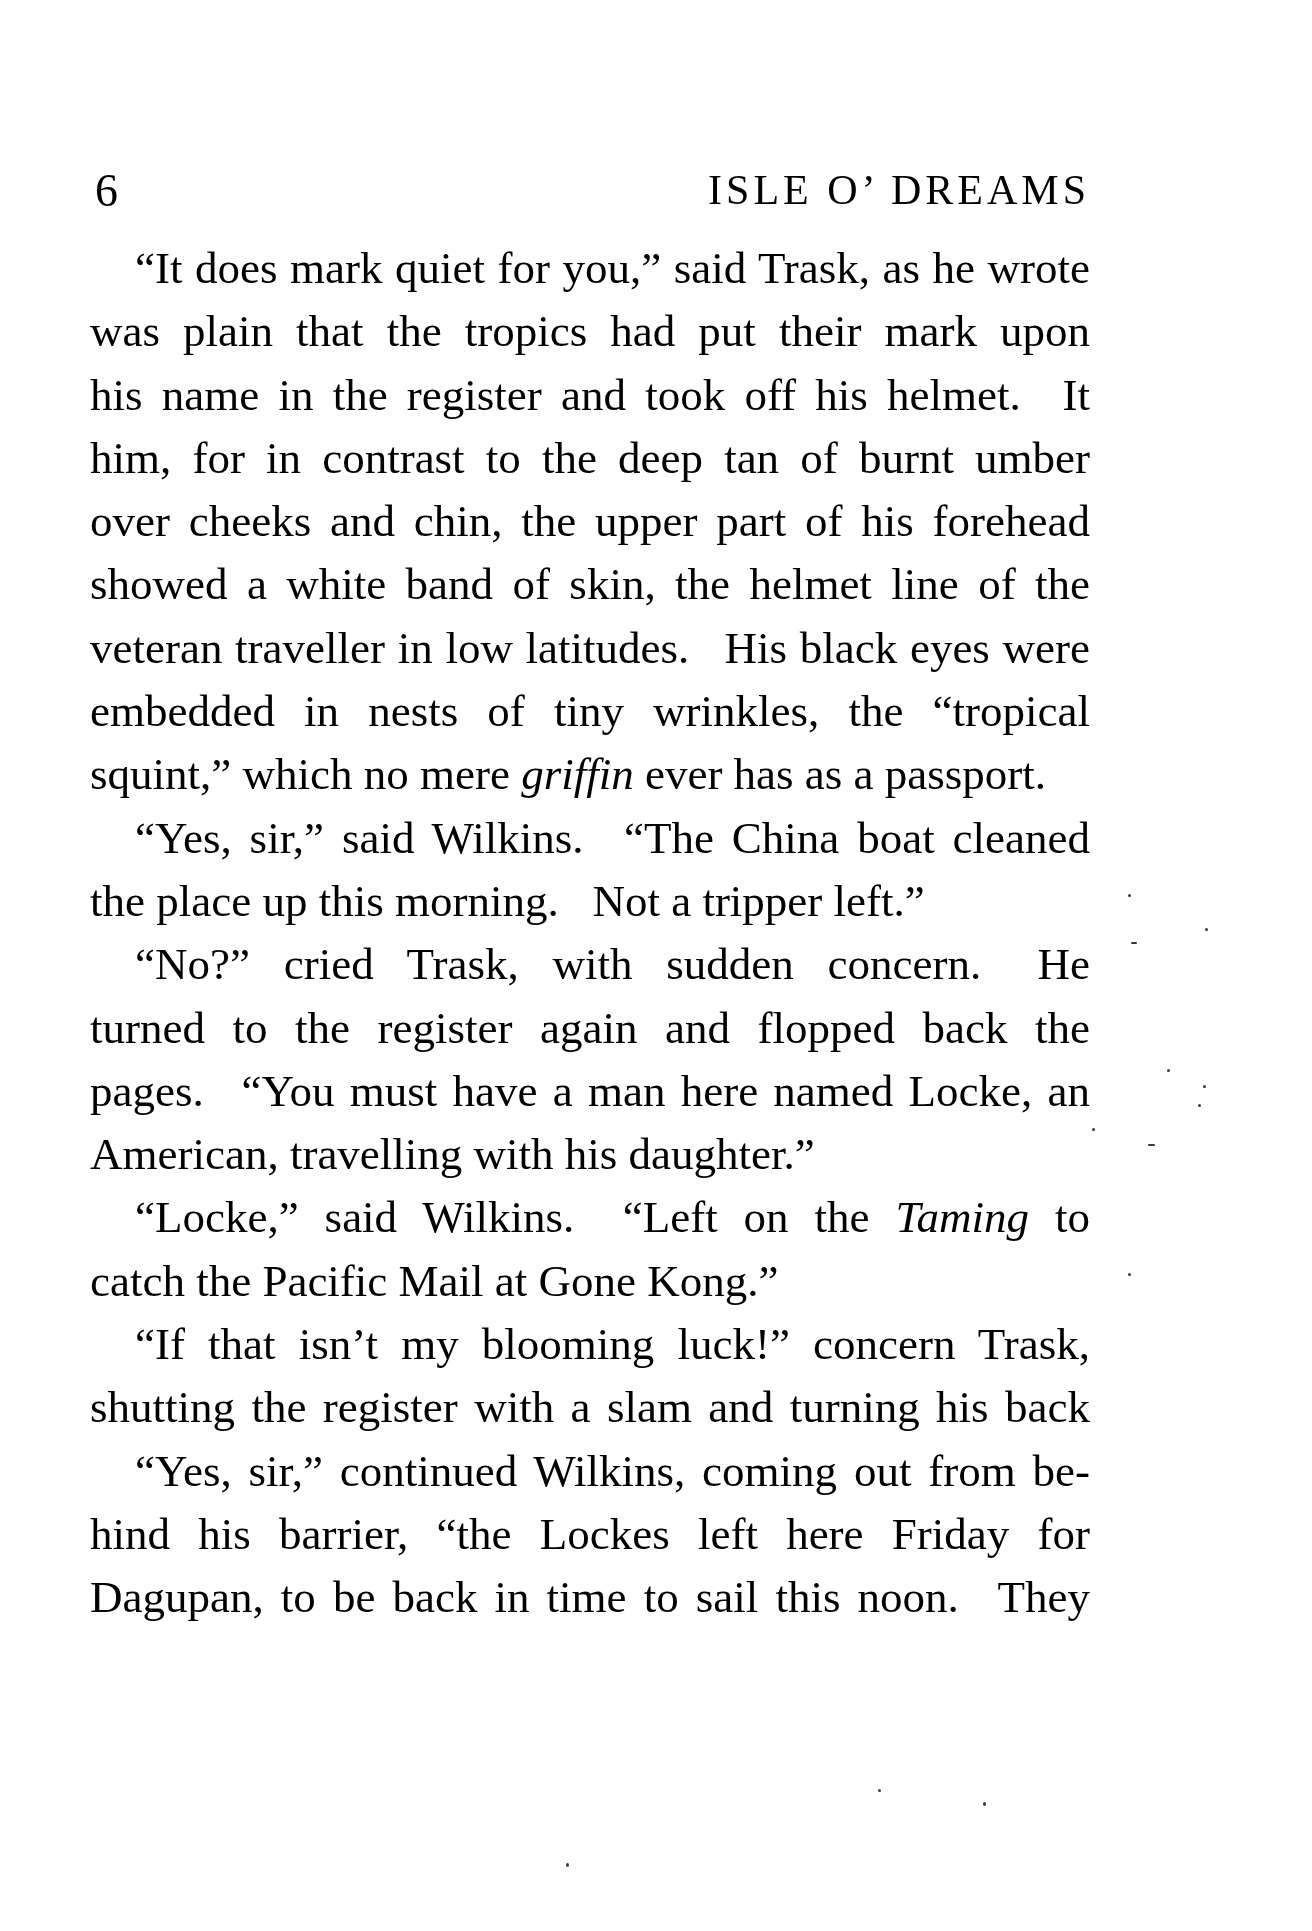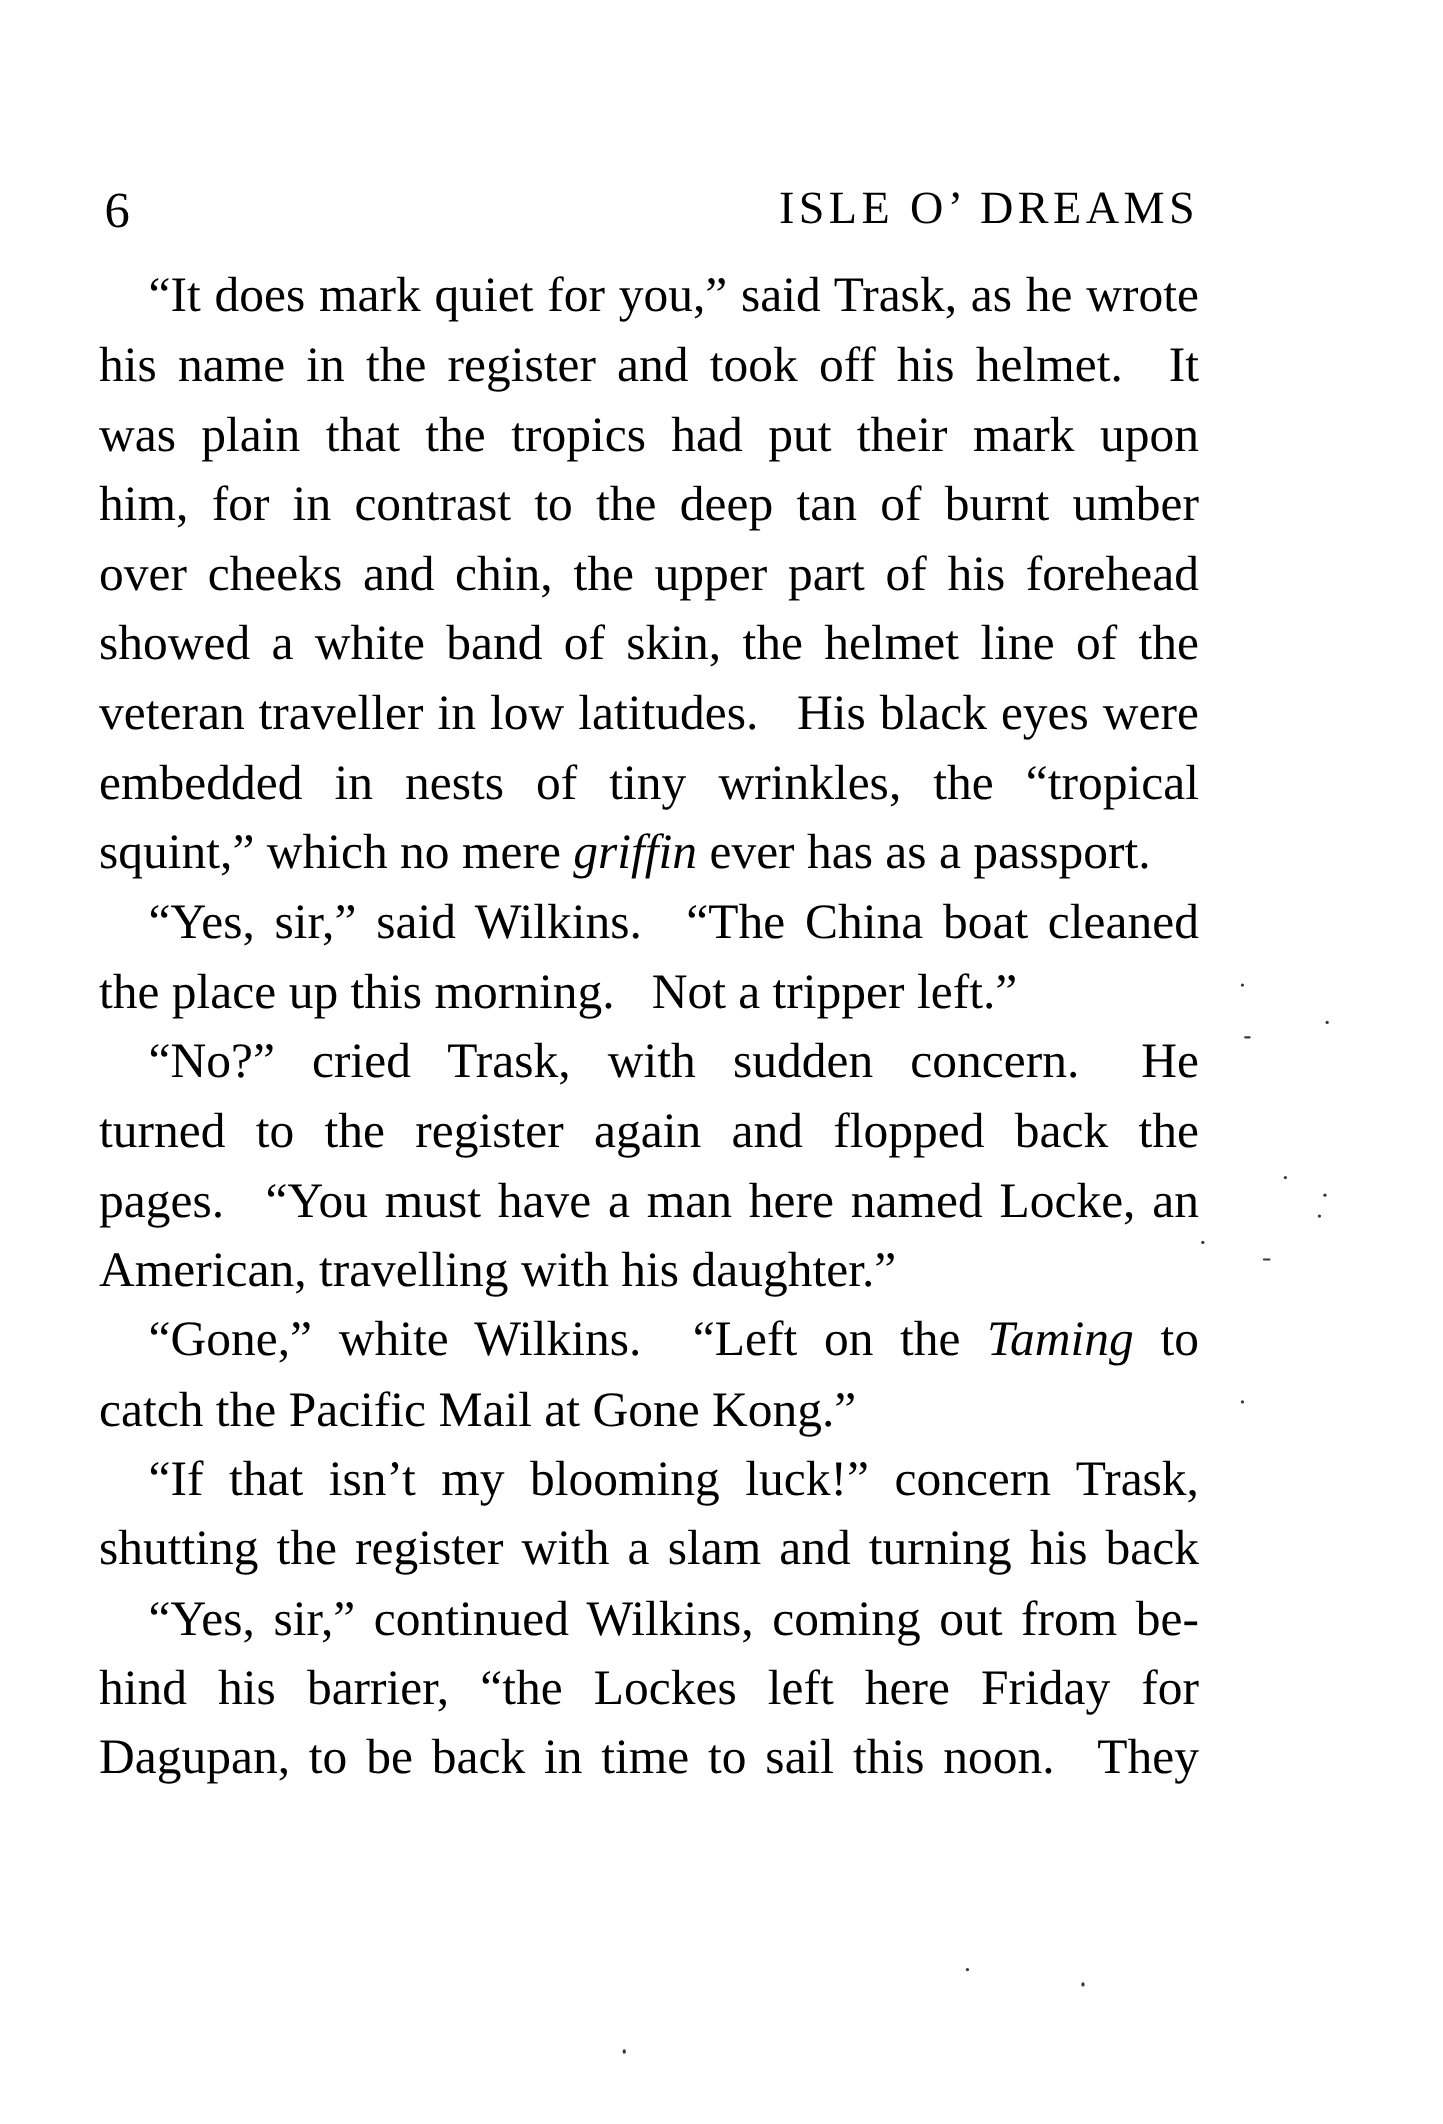--- a/index.html
+++ b/index.html
@@ -50,41 +50,41 @@
 
 <div class="page">
 
   <div class="pageno">6</div>
 
   <div class="running-header">ISLE O’ DREAMS</div>
 
   <div class="body-text">
       <div class="para">
         <div class="line just first"><span>“It does mark quiet for you,” said Trask, as he wrote</span></div>
+        <div class="line just"><span>was plain that the tropics had put their mark upon</span></div>
         <div class="line just"><span>his name in the register and took off his helmet.  It</span></div>
-        <div class="line just"><span>was plain that the tropics had put their mark upon</span></div>
         <div class="line just"><span>him, for in contrast to the deep tan of burnt umber</span></div>
         <div class="line just"><span>over cheeks and chin, the upper part of his forehead</span></div>
         <div class="line just"><span>showed a white band of skin, the helmet line of the</span></div>
         <div class="line just"><span>veteran traveller in low latitudes.  His black eyes were</span></div>
         <div class="line just"><span>embedded in nests of tiny wrinkles, the “tropical</span></div>
         <div class="line"><span>squint,” which no mere </span><i>griffin</i><span> ever has as a passport.</span></div>
       </div>
       <div class="para">
         <div class="line just first"><span>“Yes, sir,” said Wilkins.  “The China boat cleaned</span></div>
         <div class="line"><span>the place up this morning.  Not a tripper left.”</span></div>
       </div>
       <div class="para">
         <div class="line just first"><span>“No?” cried Trask, with sudden concern.  He</span></div>
         <div class="line just"><span>turned to the register again and flopped back the</span></div>
         <div class="line just"><span>pages.  “You must have a man here named Locke, an</span></div>
         <div class="line"><span>American, travelling with his daughter.”</span></div>
       </div>
       <div class="para">
-        <div class="line just first"><span>“Gone,” white Wilkins.  “Left on the </span><i>Taming</i><span> to</span></div>
+        <div class="line just first"><span>“Locke,” said Wilkins.  “Left on the </span><i>Taming</i><span> to</span></div>
         <div class="line"><span>catch the Pacific Mail at Gone Kong.”</span></div>
       </div>
       <div class="para">
         <div class="line just first"><span>“If that isn’t my blooming luck!” concern Trask,</span></div>
         <div class="line just"><span>shutting the register with a slam and turning his back</span></div>
       </div>
       <div class="para">
         <div class="line just first"><span>“Yes, sir,” continued Wilkins, coming out from be-</span></div>
         <div class="line just"><span>hind his barrier, “the Lockes left here Friday for</span></div>
         <div class="line just"><span>Dagupan, to be back in time to sail this noon.  They</span></div>

